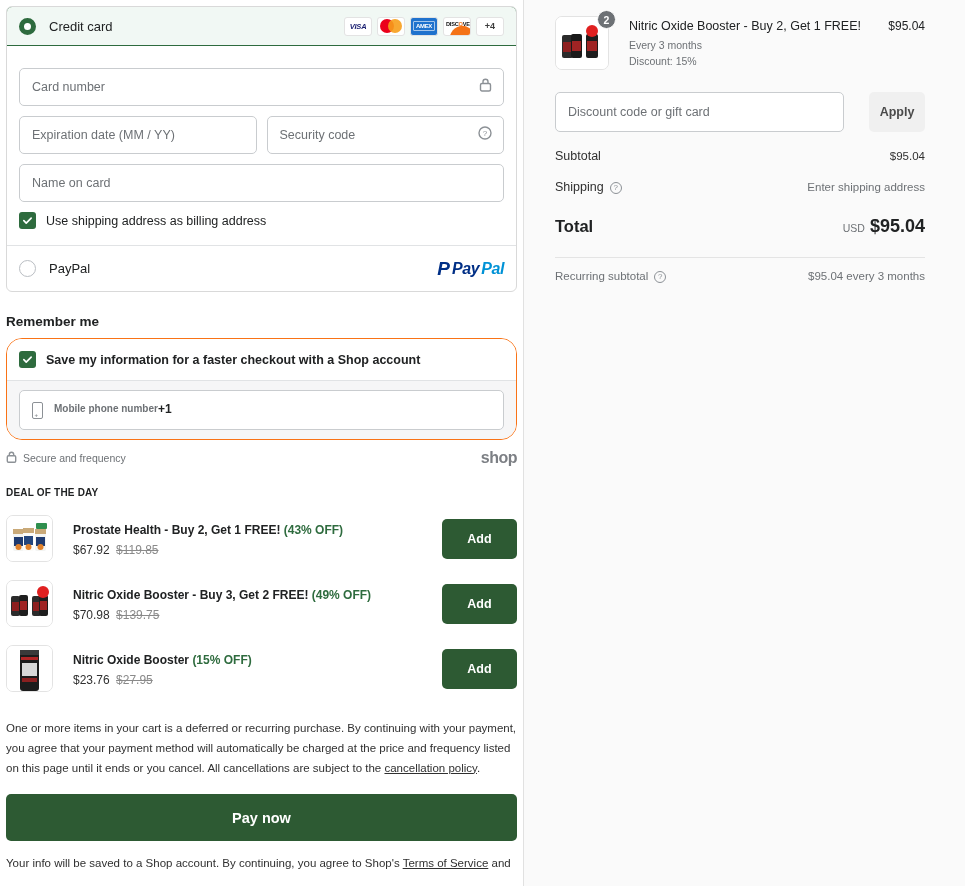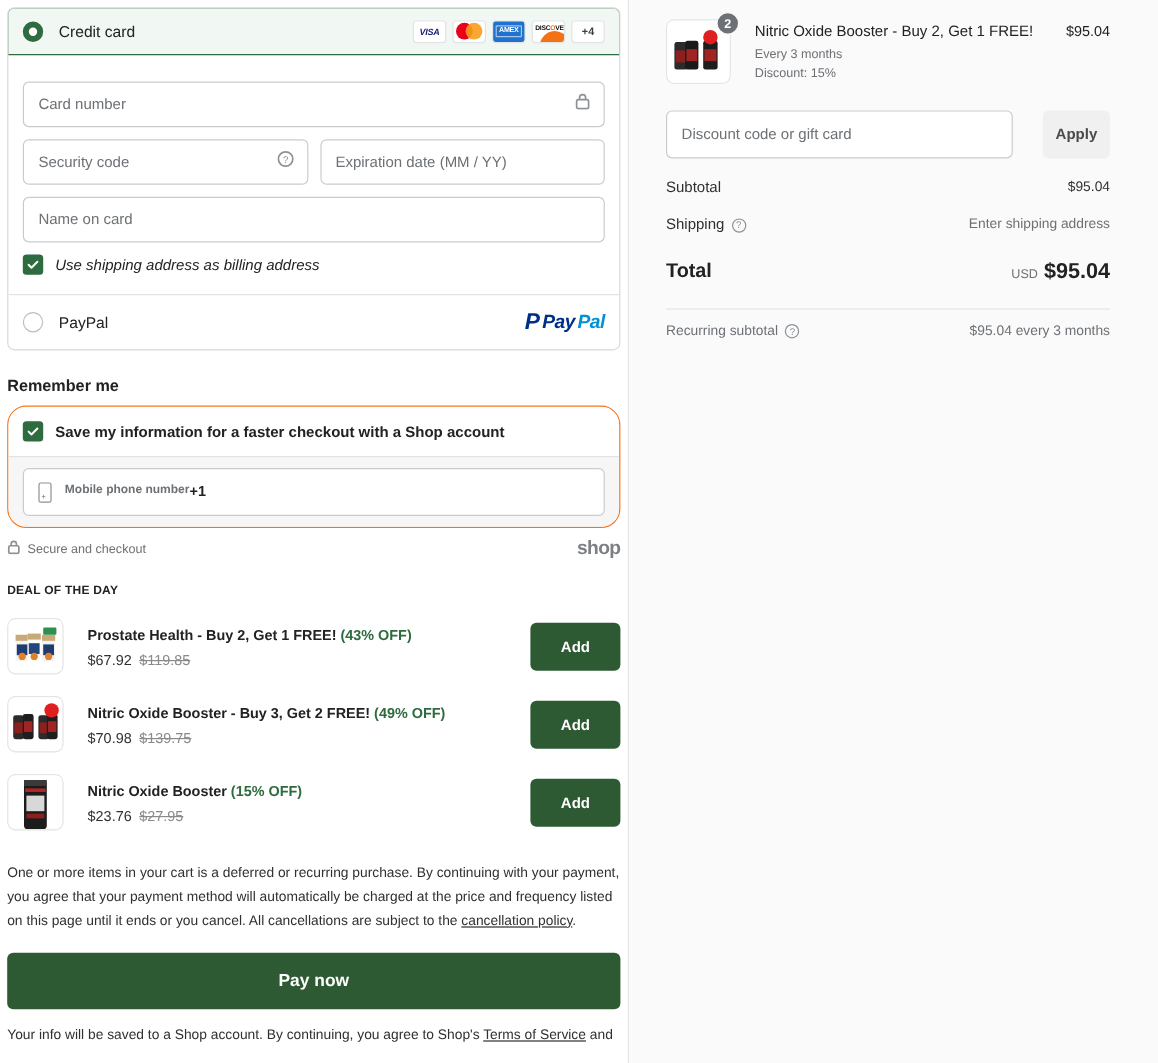--- a/index.html
+++ b/index.html
@@ -79,21 +79,21 @@
     position: relative;
     border: 1px solid #c9cccf; border-radius: 5px; background: #fff;
     height: 38px; display: flex; align-items: center; padding: 0 12px;
     margin-bottom: 10px;
   }
   .fld .ph { font-size: 12.5px; color: #6d7175; }
   .fld .tail { position: absolute; right: 11px; top: 50%; transform: translateY(-50%); }
   .fld-row { display: flex; gap: 10px; }
   .fld-row .fld { flex: 1; }
 
-  .checkrow { display: flex; align-items: center; gap: 10px; margin: 6px 0 8px 0; font-style: italic; }
+  .checkrow { display: flex; align-items: center; gap: 10px; margin: 6px 0 8px 0; }
   .cbox {
     width: 17px; height: 17px; border-radius: 3px; background: #2e6b3e;
     display: flex; align-items: center; justify-content: center; flex: 0 0 auto;
   }
   .cbox svg { width: 11px; height: 11px; }
   .checkrow-label { font-size: 12.5px; color: #202223; }
 
   .pay-alt {
     border-top: 1px solid #e1e3e5;
     height: 46px; display: flex; align-items: center; padding: 0 12px;
@@ -250,30 +250,30 @@
           <span class="ph">Card number</span>
           <span class="tail">
             <svg width="13" height="14" viewBox="0 0 13 14">
                 <rect class="ico-stroke" x="1.5" y="5.5" width="10" height="7.5" rx="1.5"></rect>
                 <path class="ico-stroke" d="M4 5.5V3.8a2.5 2.5 0 0 1 5 0v1.7"></path>
               </svg>
           </span>
         </div>
         <div class="fld-row">
           <div class="fld">
+            <span class="ph">Expiration date (MM / YY)</span>
+          </div>
+          <div class="fld">
             <span class="ph">Security code</span>
             <span class="tail">
               <svg width="14" height="14" viewBox="0 0 14 14">
                   <circle class="ico-stroke" cx="7" cy="7" r="6"></circle>
                   <text x="7" y="10.3" text-anchor="middle" font-size="8" fill="#8c9196" font-family="Liberation Sans, sans-serif">?</text>
                 </svg>
             </span>
-          </div>
-          <div class="fld">
-            <span class="ph">Expiration date (MM / YY)</span>
           </div>
         </div>
         <div class="fld">
           <span class="ph">Name on card</span>
         </div>
         <div class="checkrow">
           <span class="cbox">
             <svg viewBox="0 0 12 12">
                 <path d="M2 6.2l2.6 2.6L10 3.4" stroke="#fff" stroke-width="1.8" fill="none" stroke-linecap="round" stroke-linejoin="round"></path>
               </svg>
@@ -315,21 +315,21 @@
       </div>
     </div>
 
     <div class="secure-row">
       <span>
         <svg width="11" height="12" viewBox="0 0 11 12">
             <rect class="ico-stroke" x="1.3" y="4.8" width="8.4" height="6.4" rx="1.2"></rect>
             <path class="ico-stroke" d="M3.3 4.8V3.4a2.2 2.2 0 0 1 4.4 0v1.4"></path>
           </svg>
       </span>
-      <span class="secure-txt">Secure and checkout</span>
+      <span class="secure-txt">Secure and frequency</span>
       <span class="shop-logo">shop</span>
     </div>
 
     
     <div class="deal-title">DEAL OF THE DAY</div>
 
     <div class="deal-item">
       <span class="thumb">
         <svg width="45" height="45" viewBox="0 0 45 45">
           <rect x="0" y="0" width="45" height="45" fill="#fff"></rect>

